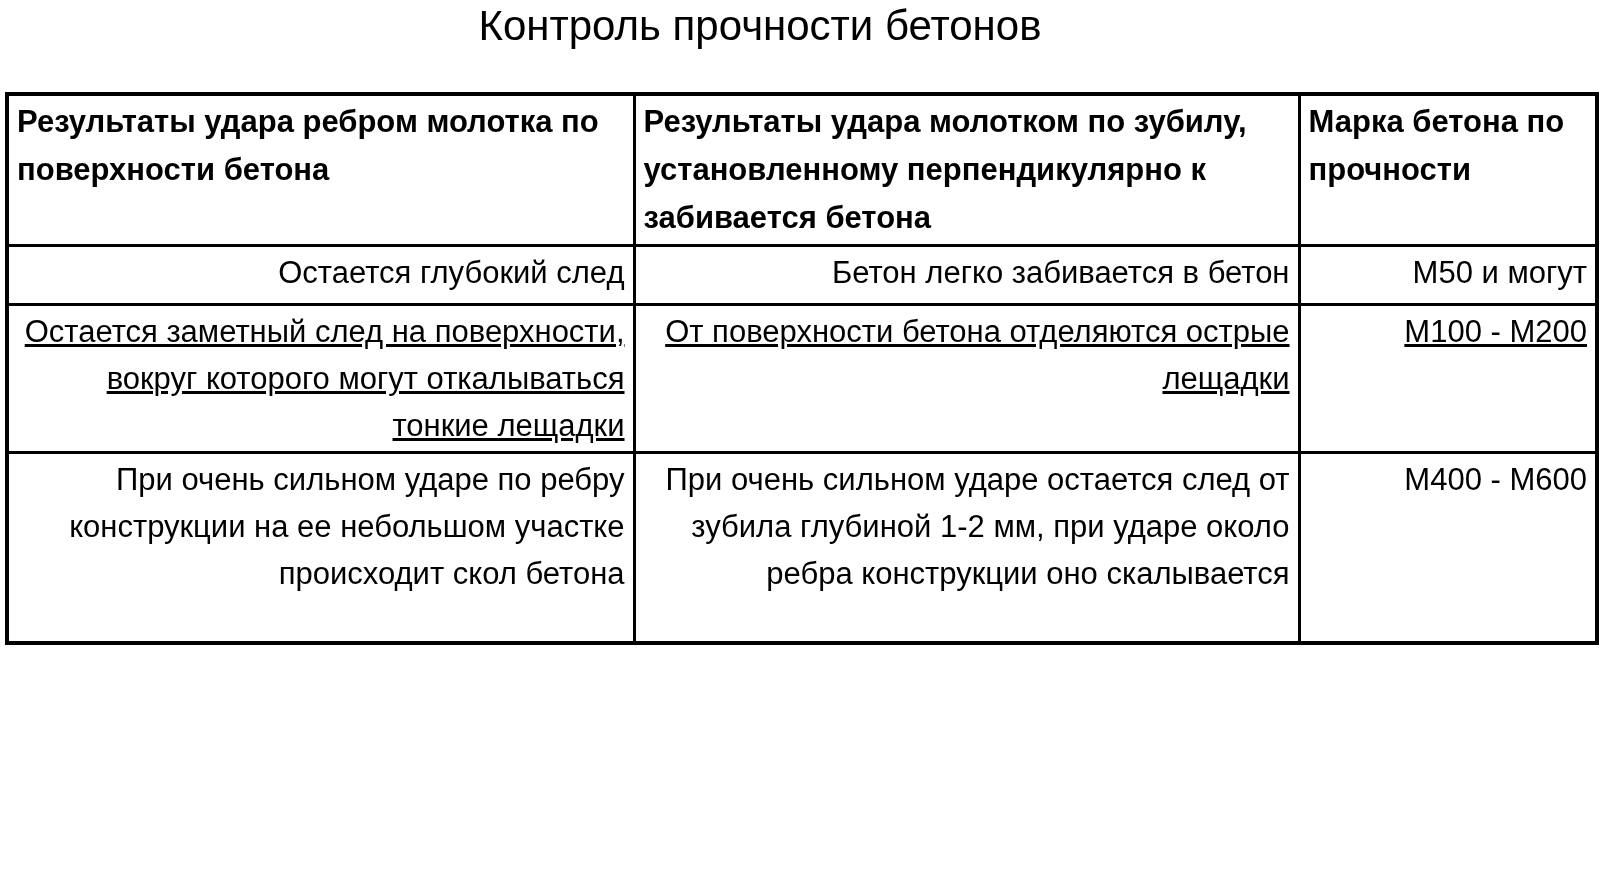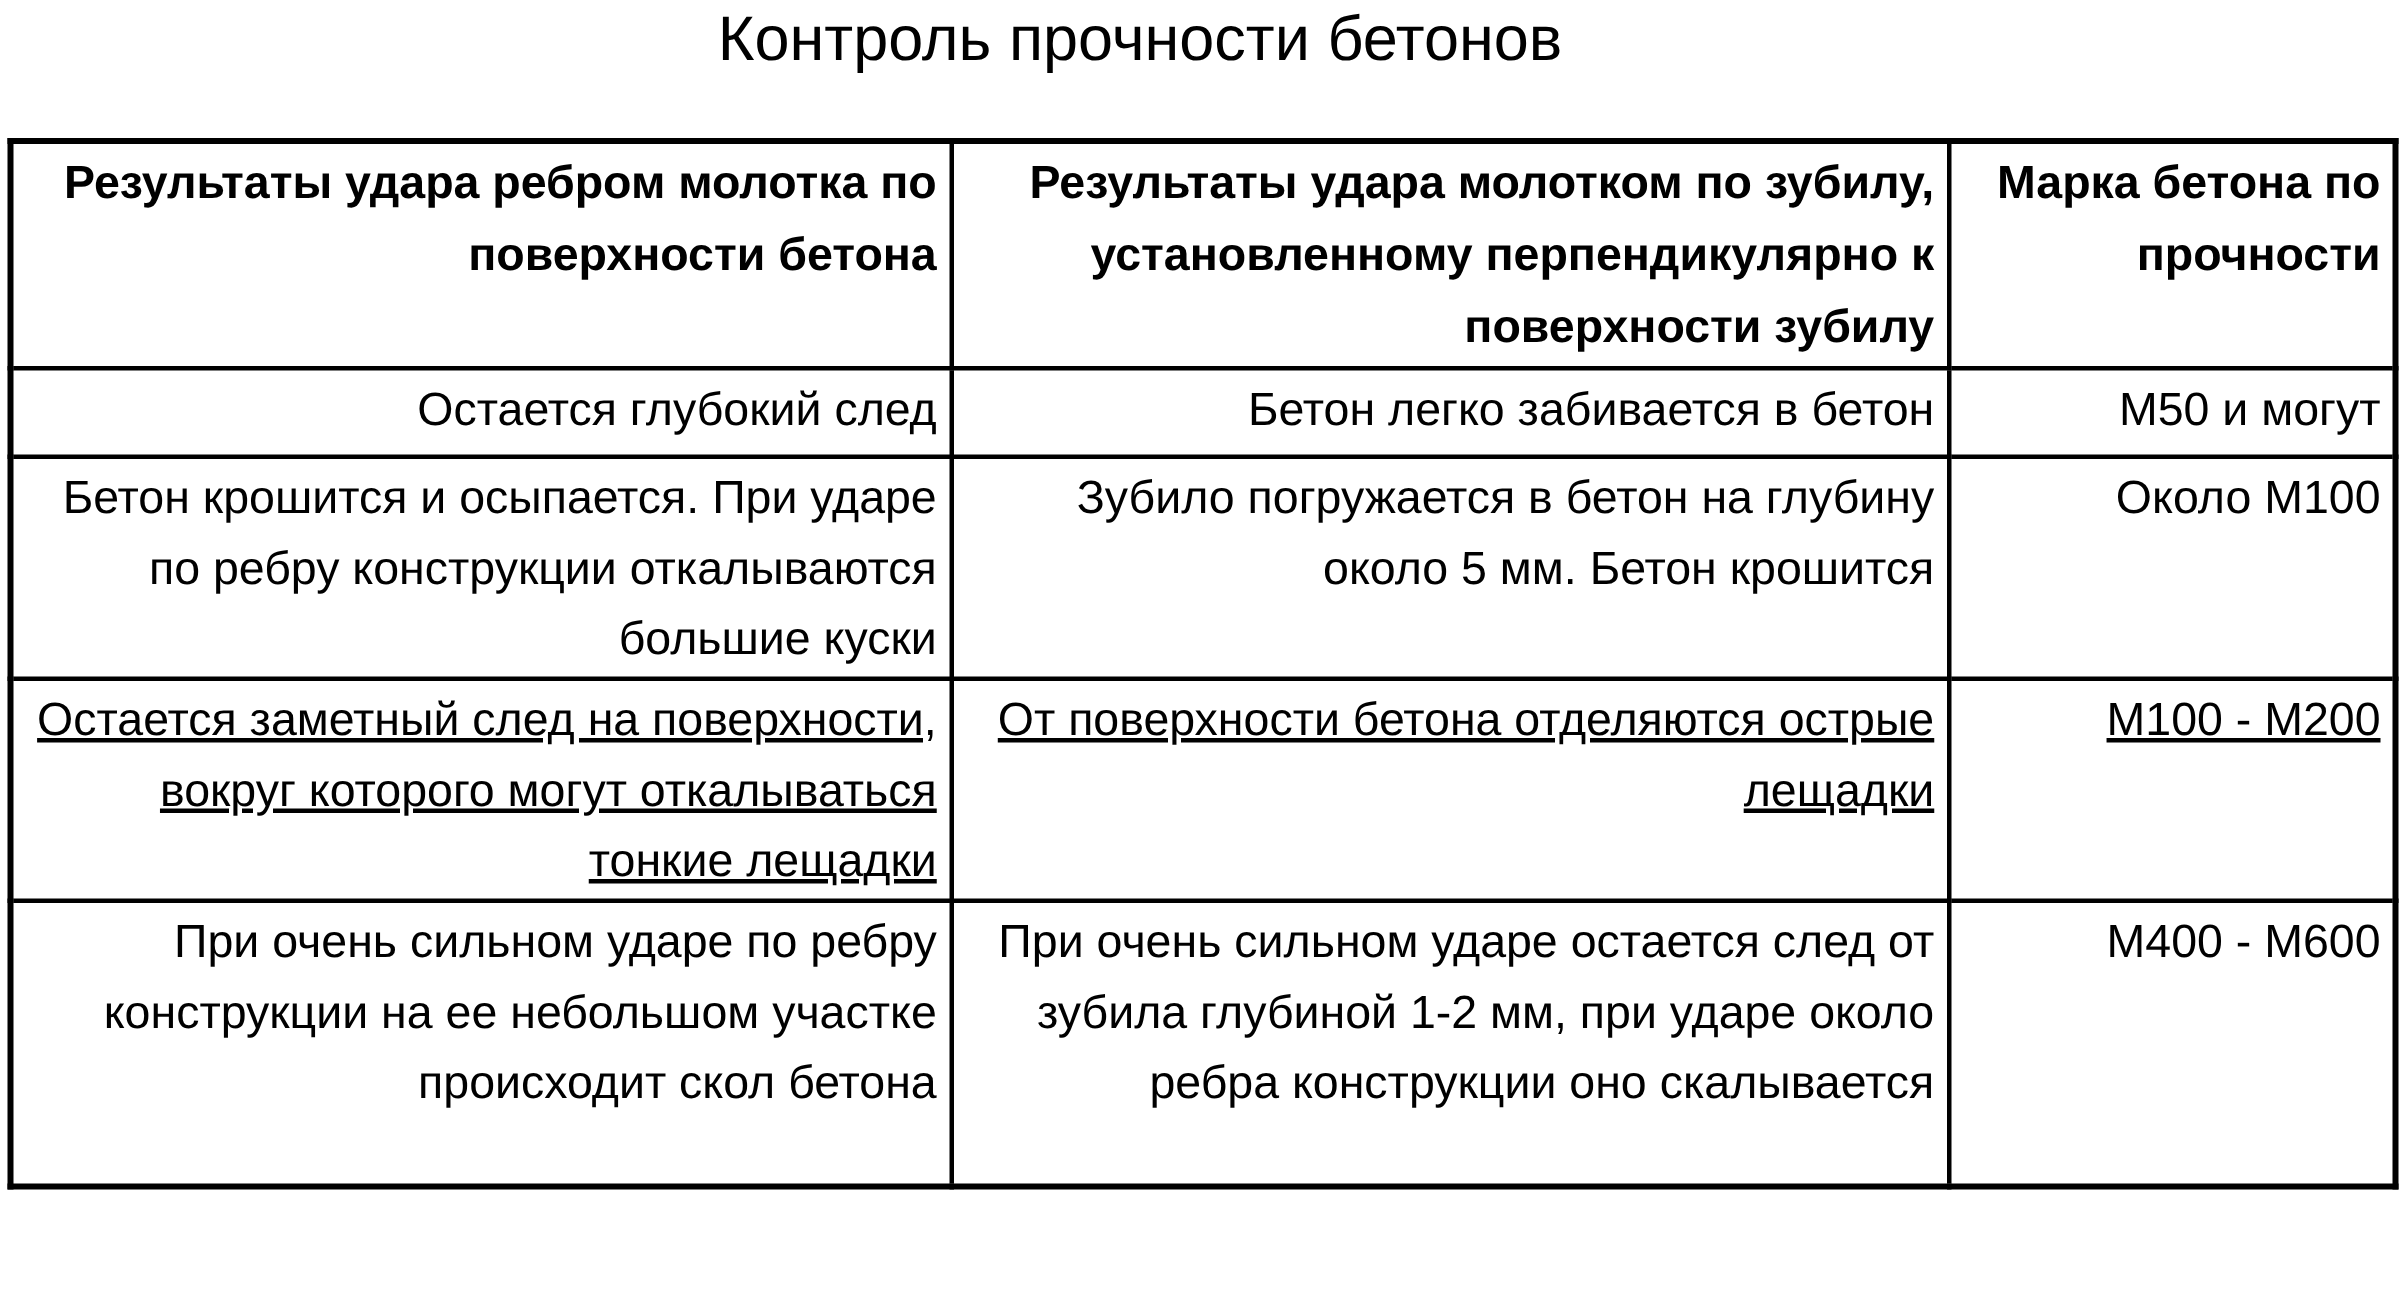--- a/index.html
+++ b/index.html
@@ -31,21 +31,21 @@
   table.strength-table th,
   table.strength-table td {
     border: 3px solid #000000;
     vertical-align: top;
     padding: 2px 8px 2px 8px;
     font-size: 31px;
     overflow: hidden;
   }
   table.strength-table th {
     font-weight: 700;
-    text-align: right;
+    text-align: left;
     line-height: 48px;
   }
   table.strength-table td {
     font-weight: 400;
     text-align: right;
     line-height: 47px;
   }
   col.c1 { width: 627px; }
   col.c2 { width: 665px; }
   col.c3 { width: 298px; }
@@ -57,34 +57,29 @@
 
 <table class="strength-table">
   <colgroup>
     <col class="c1">
     <col class="c2">
     <col class="c3">
   </colgroup>
   <thead>
     <tr style="height:144px;">
       <th>Результаты удара ребром молотка по поверхности бетона</th>
-      <th>Результаты удара молотком по зубилу, установленному перпендикулярно к поверхности зубилу</th>
+      <th>Результаты удара молотком по зубилу, установленному перпендикулярно к забивается бетона</th>
       <th>Марка бетона по прочности</th>
     </tr>
   </thead>
   <tbody>
     <tr style="height:59px;">
       <td>Остается глубокий след</td>
       <td>Бетон легко забивается в бетон</td>
       <td>М50 и могут</td>
-    </tr>
-    <tr style="height:142px;">
-      <td>Бетон крошится и осыпается. При ударе по ребру конструкции откалываются большие куски</td>
-      <td>Зубило погружается в бетон на глубину около 5 мм. Бетон крошится</td>
-      <td>Около М100</td>
     </tr>
     <tr style="height:140px;text-decoration:underline;">
       <td>Остается заметный след на поверхности, вокруг которого могут откалываться тонкие лещадки</td>
       <td>От поверхности бетона отделяются острые лещадки</td>
       <td>М100 - М200</td>
     </tr>
     <tr style="height:190px;">
       <td>При очень сильном ударе по ребру конструкции на ее небольшом участке происходит скол бетона</td>
       <td>При очень сильном ударе остается след от зубила глубиной 1-2 мм, при ударе около ребра конструкции оно скалывается</td>
       <td>М400 - М600</td>

